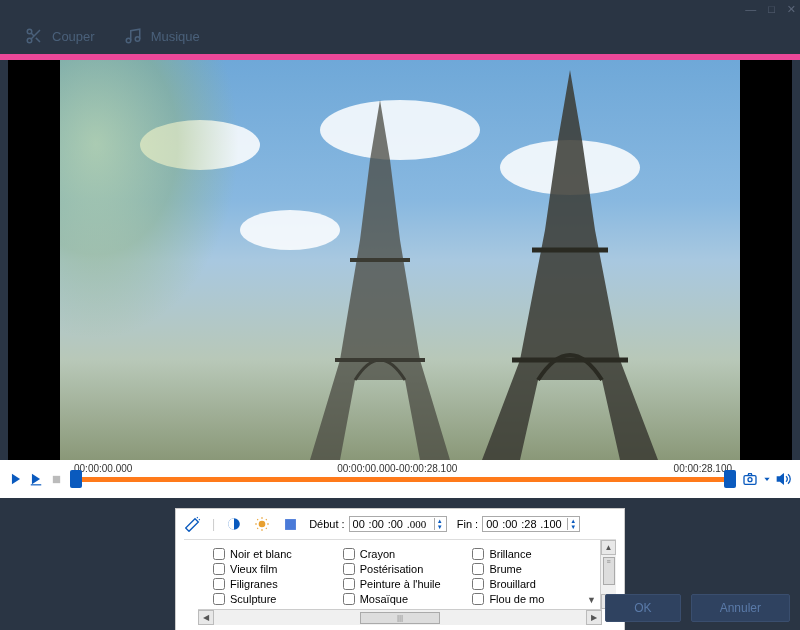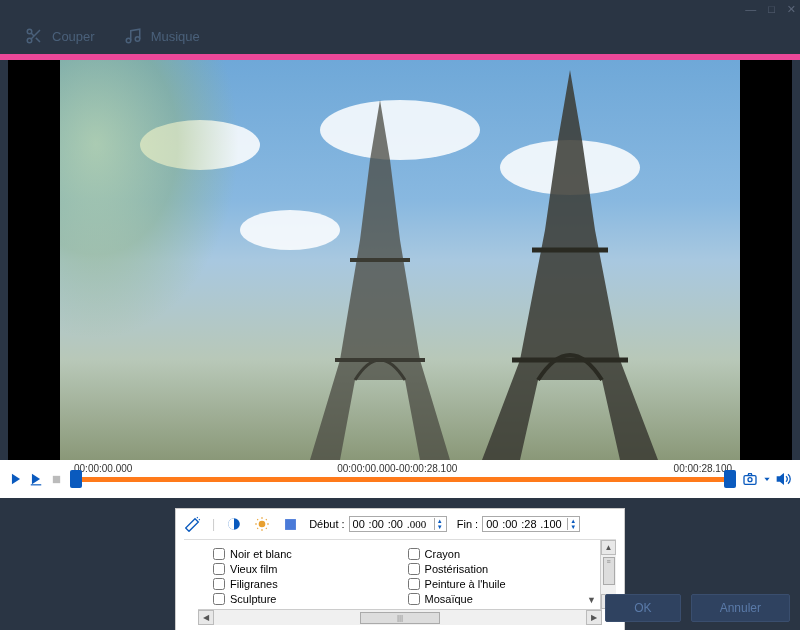--- a/index.html
+++ b/index.html
@@ -237,20 +237,38 @@
           </label>
         <label class="effect-item">
             <input type="checkbox" style="">
             <span>Peinture à l'huile</span>
           </label>
         <label class="effect-item">
             <input type="checkbox" style="">
             <span>Mosaïque</span>
           </label>
       </div>
+      <div class="effects-col">
+        <label class="effect-item">
+            <input type="checkbox" style="">
+            <span>Brillance</span>
+          </label>
+        <label class="effect-item">
+            <input type="checkbox" style="">
+            <span>Brume</span>
+          </label>
+        <label class="effect-item">
+            <input type="checkbox" style="">
+            <span>Brouillard</span>
+          </label>
+        <label class="effect-item">
+            <input type="checkbox" style="">
+            <span>Flou de mo</span>
+          </label>
+      </div>
       <span style="font-size:9px;align-self:flex-end;color:#555">▼</span>
     </div>
     <div class="vscroll">
       <div class="vscroll-btn">▲</div>
       <div style="flex:1;display:flex;align-items:flex-start;justify-content:center;padding-top:2px">
           <div style="width:12px;height:28px;background:#ddd;border:1px solid #aaa;font-size:7px;text-align:center;color:#888">≡</div>
         </div>
       <div class="vscroll-btn">▼</div>
     </div>
   </div>

